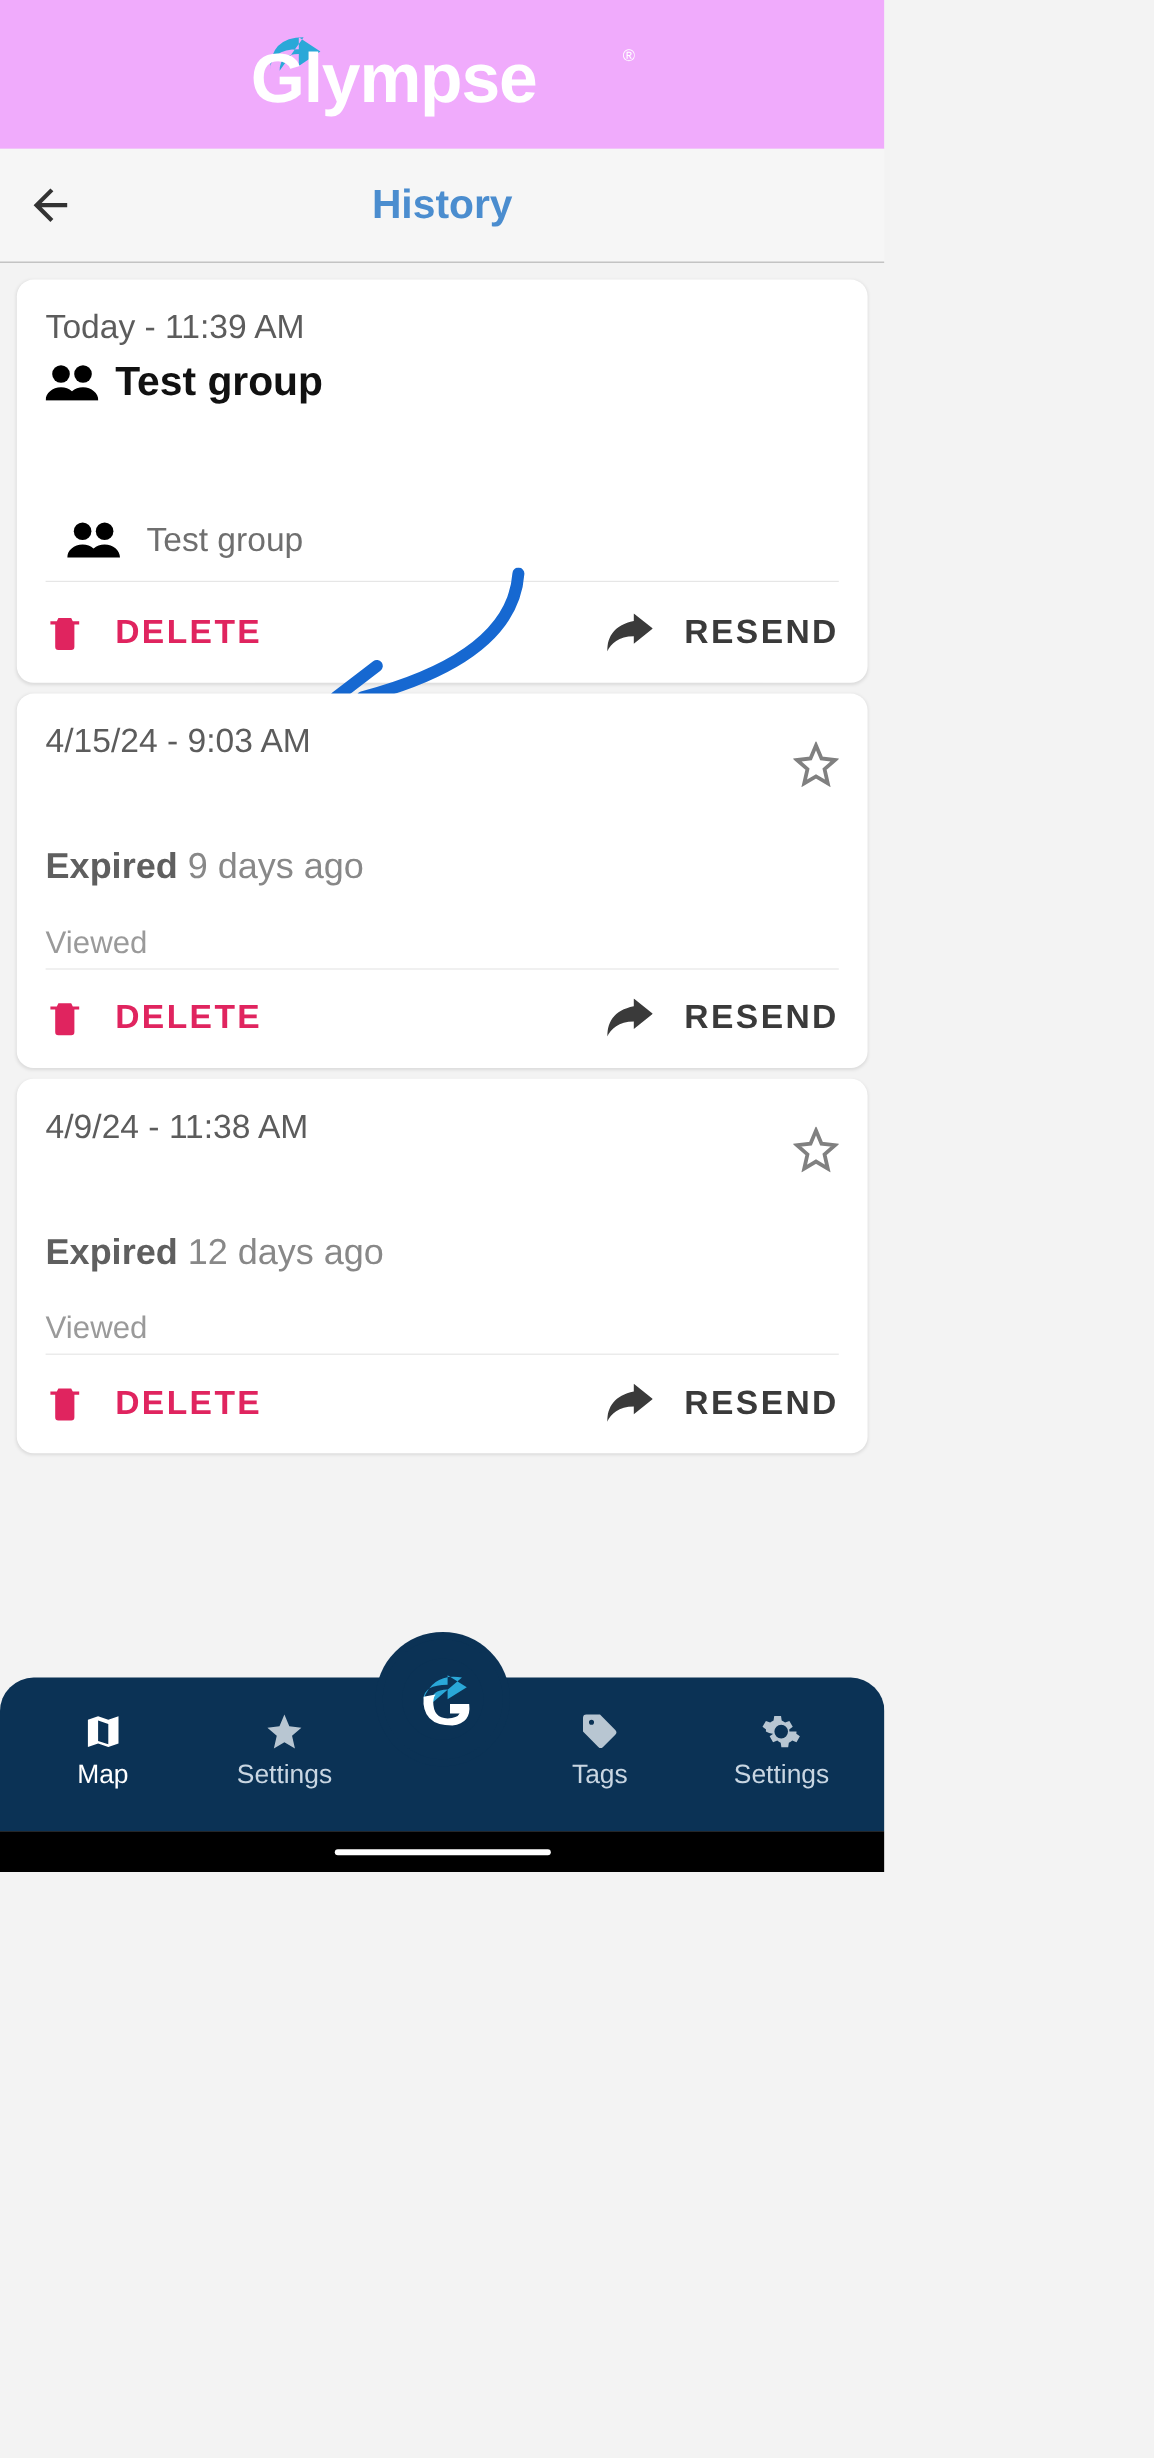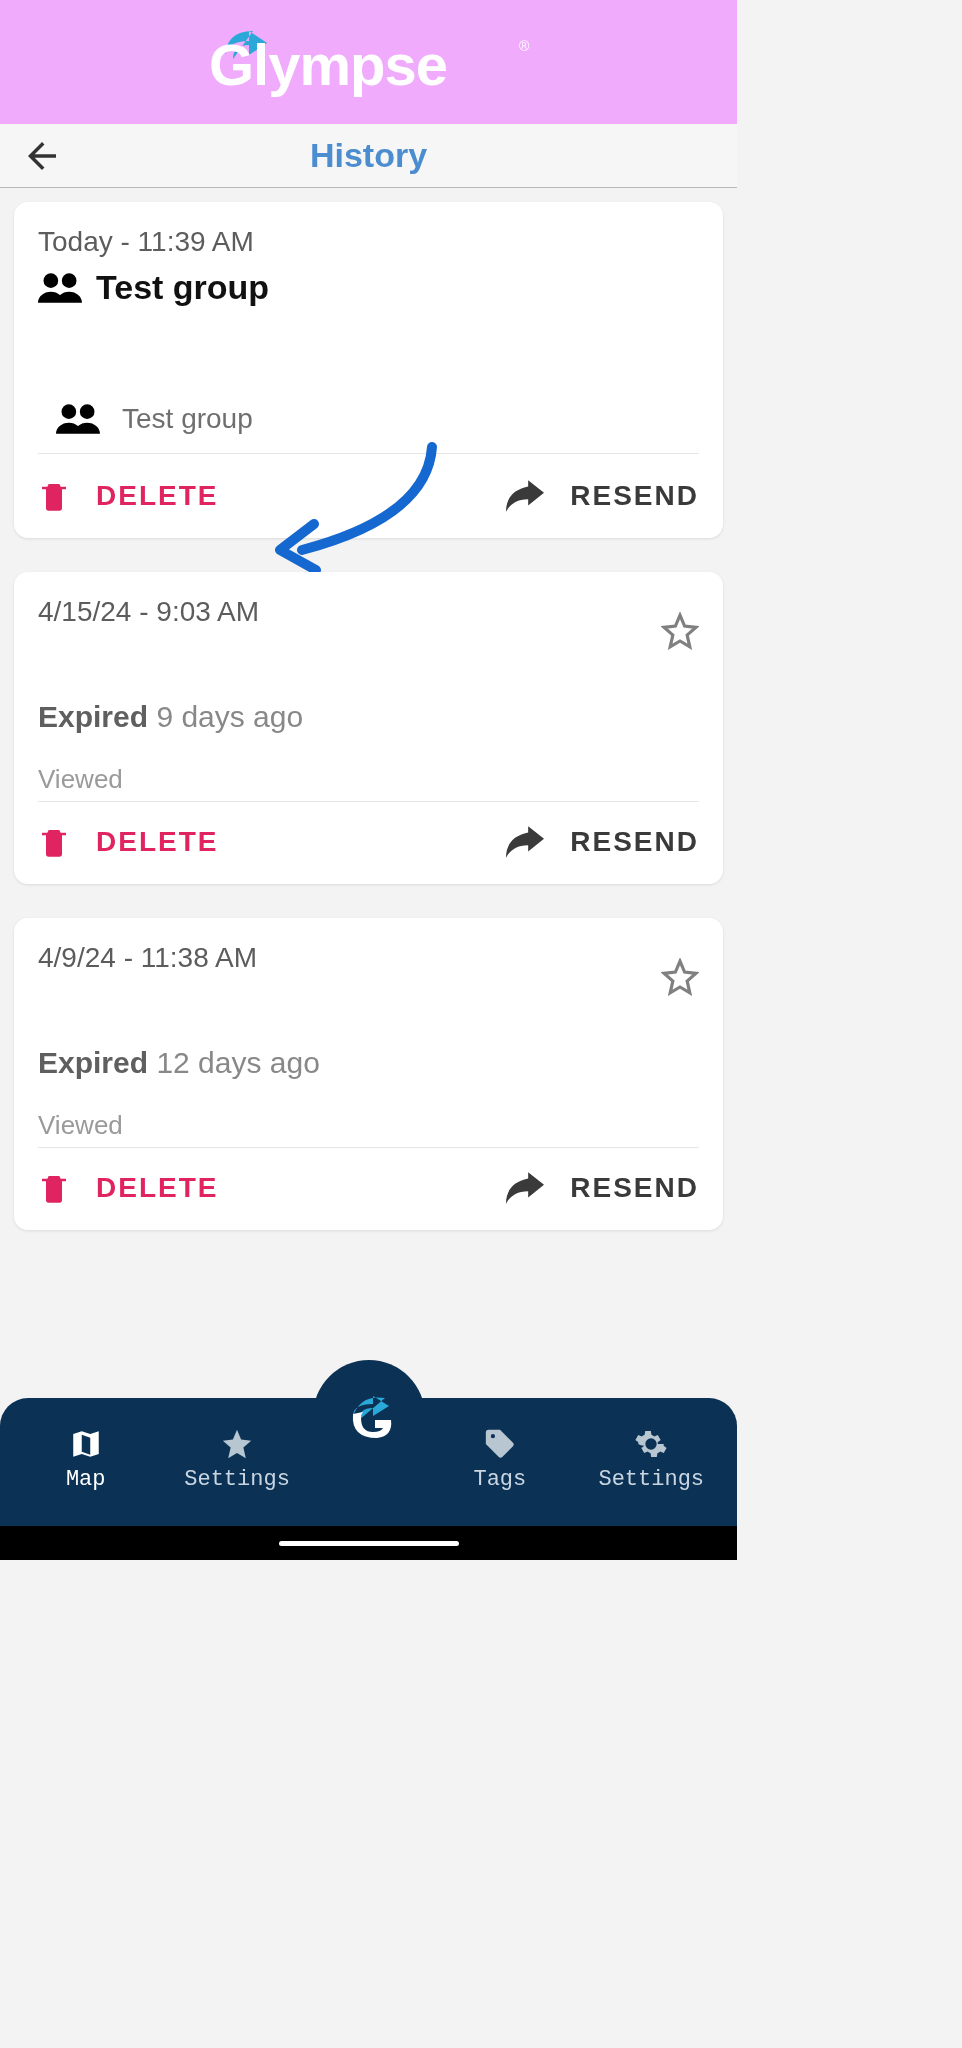--- a/index.html
+++ b/index.html
@@ -5,45 +5,45 @@
   * { box-sizing: border-box; margin: 0; padding: 0; }
   html, body { width: 737px; height: 1560px; font-family: -apple-system, Helvetica, Arial, sans-serif; background: #f3f3f3; overflow: hidden; }
   .app { width: 737px; height: 1560px; display: flex; flex-direction: column; position: relative; background: #f3f3f3; }
 
   
   .brand-header { height: 124px; background: #f0abfc; display: flex; align-items: center; justify-content: center; }
   .brand-logo { display: flex; align-items: center; }
   .brand-logo svg { display: block; }
 
   
-  .page-header { height: 64px; background: #f6f6f6; border-bottom: 1px solid #b7b7b7; display: flex; align-items: center; position: relative; padding: 0 18px; }
+  .page-header { height: 95px; background: #f6f6f6; border-bottom: 1px solid #b7b7b7; display: flex; align-items: center; position: relative; padding: 0 18px; }
   .page-header .back-btn { width: 48px; height: 48px; display:flex; align-items:center; justify-content:center; }
   .page-header .title { position: absolute; left: 0; right: 0; text-align: center; font-size: 34px; font-weight: 700; color: #4b8dcf; pointer-events: none; }
 
   
   .content { flex: 1; padding: 14px; overflow: hidden; }
-  .card { background: #fff; border-radius: 14px; box-shadow: 0 1px 3px rgba(0,0,0,0.1); padding: 24px; margin-bottom: 34px; position: relative; }
+  .card { background: #fff; border-radius: 14px; box-shadow: 0 1px 3px rgba(0,0,0,0.1); padding: 24px; margin-bottom: 9px; position: relative; }
   .card-timestamp { color: #5c5c5c; font-size: 28px; margin-bottom: 10px; }
   .card-title-row { display: flex; align-items: center; gap: 14px; margin-bottom: 38px; }
   .card-title { font-size: 34px; font-weight: 800; color: #111; }
   .status-row { font-size: 30px; color: #888; margin-bottom: 30px; }
   .status-row .status-exp { font-weight: 700; color: #5f5f5f; }
   .member-row { display: flex; align-items: center; gap: 22px; padding: 18px 8px 18px 18px; border-bottom: 1px solid #e6e6e6; }
   .member-name { color: #6f6f6f; font-size: 28px; }
   .viewed { color: #9a9a9a; font-size: 26px; margin-bottom: 6px; }
   .star-btn { position: absolute; top: 40px; right: 24px; }
 
   .actions { display: flex; justify-content: space-between; align-items: center; padding-top: 22px; border-top: 1px solid #e6e6e6; margin-top: 4px; }
   .actions.noborder { border-top: none; padding-top: 24px; margin-top: 0; }
   .action-btn { display: flex; align-items: center; gap: 26px; font-size: 28px; font-weight: 700; letter-spacing: 2px; }
   .action-delete { color: #e0245f; }
   .action-resend { color: #3a3a3a; }
 
   
-  .bottom-nav-wrap { position: absolute; left: 0; right: 0; bottom: 0; font-family: Liberation Mono, monospace; }
+  .bottom-nav-wrap { position: absolute; left: 0; right: 0; bottom: 0; }
   .bottom-nav { background: #0b3255; border-radius: 28px 28px 0 0; height: 128px; display: flex; align-items: center; justify-content: space-around; padding: 0 10px 6px; }
   .nav-item { width: 140px; display: flex; flex-direction: column; align-items: center; gap: 6px; color: #c9d6e2; font-size: 22px; }
   .nav-item.active { color: #fff; }
   .fab { position: absolute; left: 50%; top: -32px; transform: translateX(-50%); width: 100px; height: 100px; border-radius: 50%; background: #0b3255; display: flex; align-items: center; justify-content: center; box-shadow: 0 0 0 6px #0b3255; }
   .home-bar { background: #000; height: 34px; display: flex; align-items: center; justify-content: center; }
   .home-indicator { width: 180px; height: 5px; border-radius: 3px; background: #fff; }
 
   
   .annotation-arrow { position: absolute; pointer-events: none; }
 </style>

